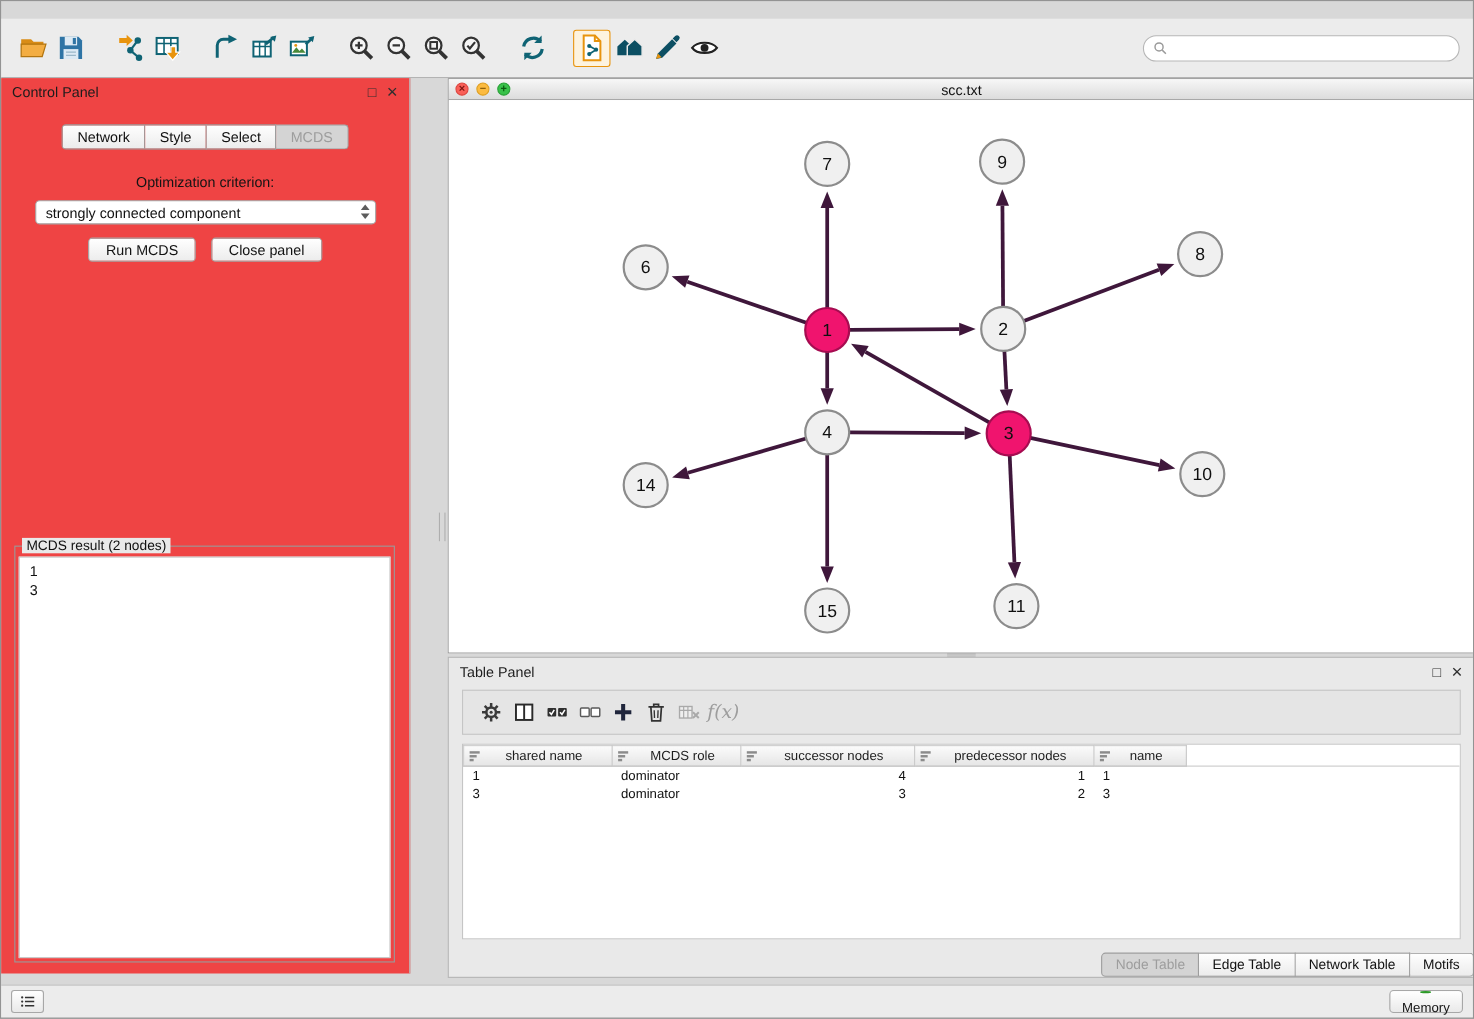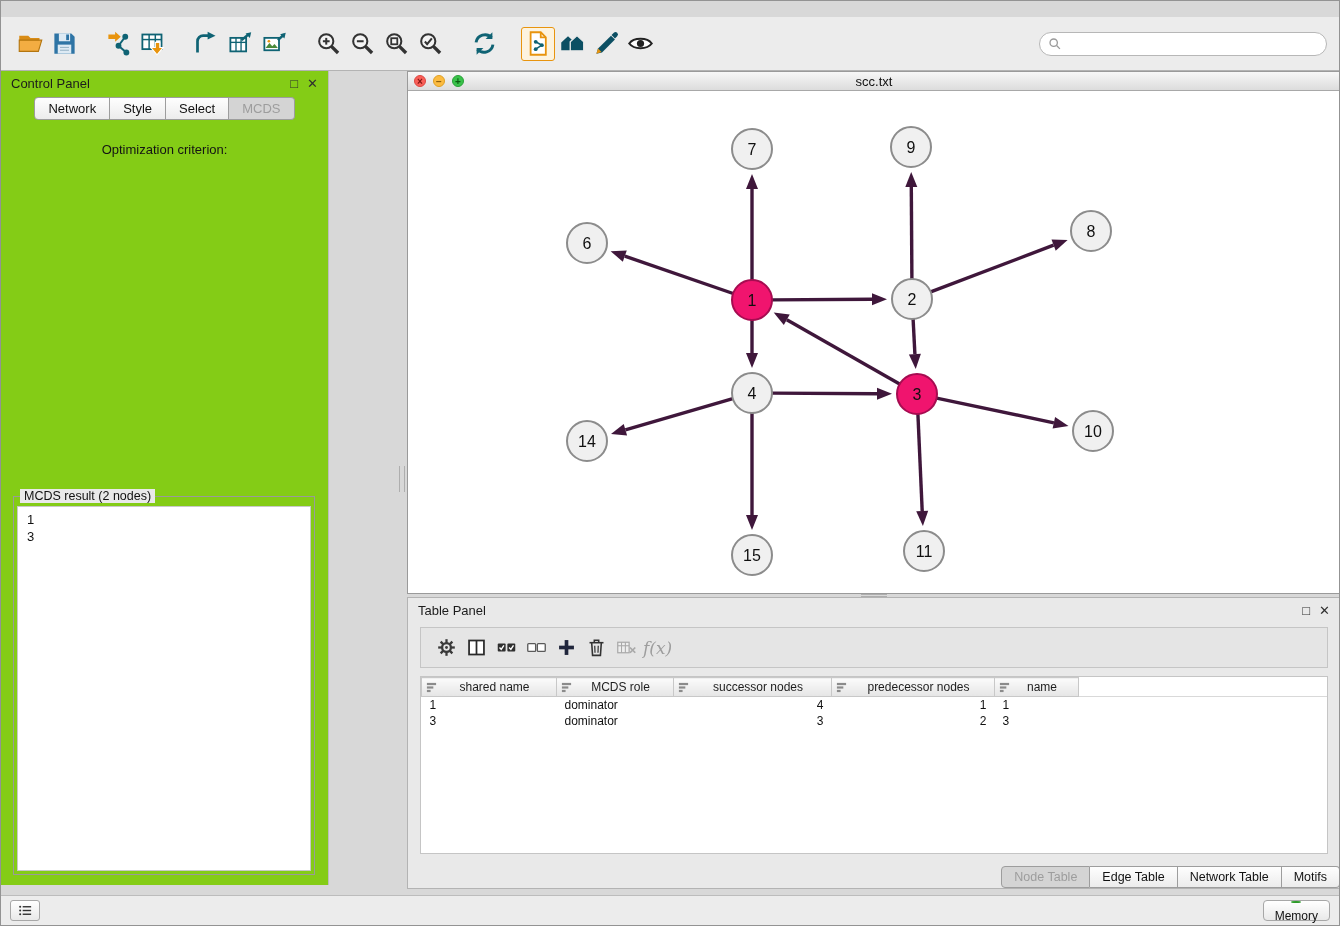--- a/index.html
+++ b/index.html
@@ -21,27 +21,27 @@
   .gap { width:20px; flex:0 0 auto; }
   .searchbox { margin-left:auto; width:288px; height:24px; background:#fff; border:1px solid #b7b7b7;
                border-radius:12px; display:flex; align-items:center; padding:0 8px; }
   .searchbox svg { width:14px; height:14px; flex:0 0 auto; }
   .searchbox input { border:none; outline:none; flex:1; font-size:12px; margin-left:5px; background:transparent; }
 
   
   .main { position:absolute; top:70px; left:0; right:0; bottom:30px; background:#d8d8d8; }
 
   
-  .control-panel { position:absolute; left:0; top:0; width:328px; height:814px; background:#84cc16;
+  .control-panel { position:absolute; left:0; top:0; width:372px; height:814px; background:#ef4444;
                    border-right:1px solid #bdbdbd; }
   .panel-head { height:24px; display:flex; align-items:center; padding:0 10px; }
   .panel-title { font-size:13px; color:#1c1c1c; }
   .panel-btns { margin-left:auto; display:flex; gap:9px; }
   .wbtn { font-size:13px; color:#2f2f2f; line-height:13px; cursor:pointer; }
-  .cp-tabs { margin-top:2px; display:flex; justify-content:center; }
+  .cp-tabs { margin-top:18px; display:flex; justify-content:center; }
   .tab { padding:3px 13px; font-size:13px; color:#111; background:linear-gradient(#fefefe,#ececec);
          border:1px solid #9d9d9d; border-left:none; cursor:pointer; }
   .tab:first-child { border-left:1px solid #9d9d9d; border-radius:4px 0 0 4px; }
   .tab:last-child { border-radius:0 4px 4px 0; }
   .tab.active { background:#d4d4d4; color:#9d9d9d; }
   .opt-label { margin-top:22px; text-align:center; font-size:13px; color:#141414; }
   .selectrow { display:flex; justify-content:center; margin-top:9px; }
   .selectbox { position:relative; width:310px; height:22px; background:#fff; border:1px solid #a7a7a7;
                border-radius:4px; display:flex; align-items:center; padding:0 20px 0 9px; font-size:13px;
                color:#111; cursor:pointer; }
@@ -272,20 +272,33 @@
           <span class="wbtn">✕</span>
         </span>
       </div>
       <div class="cp-tabs">
         <div class="tab">Network</div>
         <div class="tab">Style</div>
         <div class="tab">Select</div>
         <div class="tab active">MCDS</div>
       </div>
       <div class="opt-label">Optimization criterion:</div>
+      <div class="selectrow">
+        <div class="selectbox">
+          <span>strongly connected component</span>
+          <span class="stepper">
+              <span class="tri-up"></span>
+              <span class="tri-dn"></span>
+            </span>
+        </div>
+      </div>
+      <div class="btnrow">
+        <button class="btn">Run MCDS</button>
+        <button class="btn">Close panel</button>
+      </div>
       <div class="result-group">
         <span class="result-title">MCDS result (2 nodes)</span>
         <div class="result-inner">
           <div>1</div>
           <div>3</div>
         </div>
       </div>
     </div>
 
     <div class="network-window">

